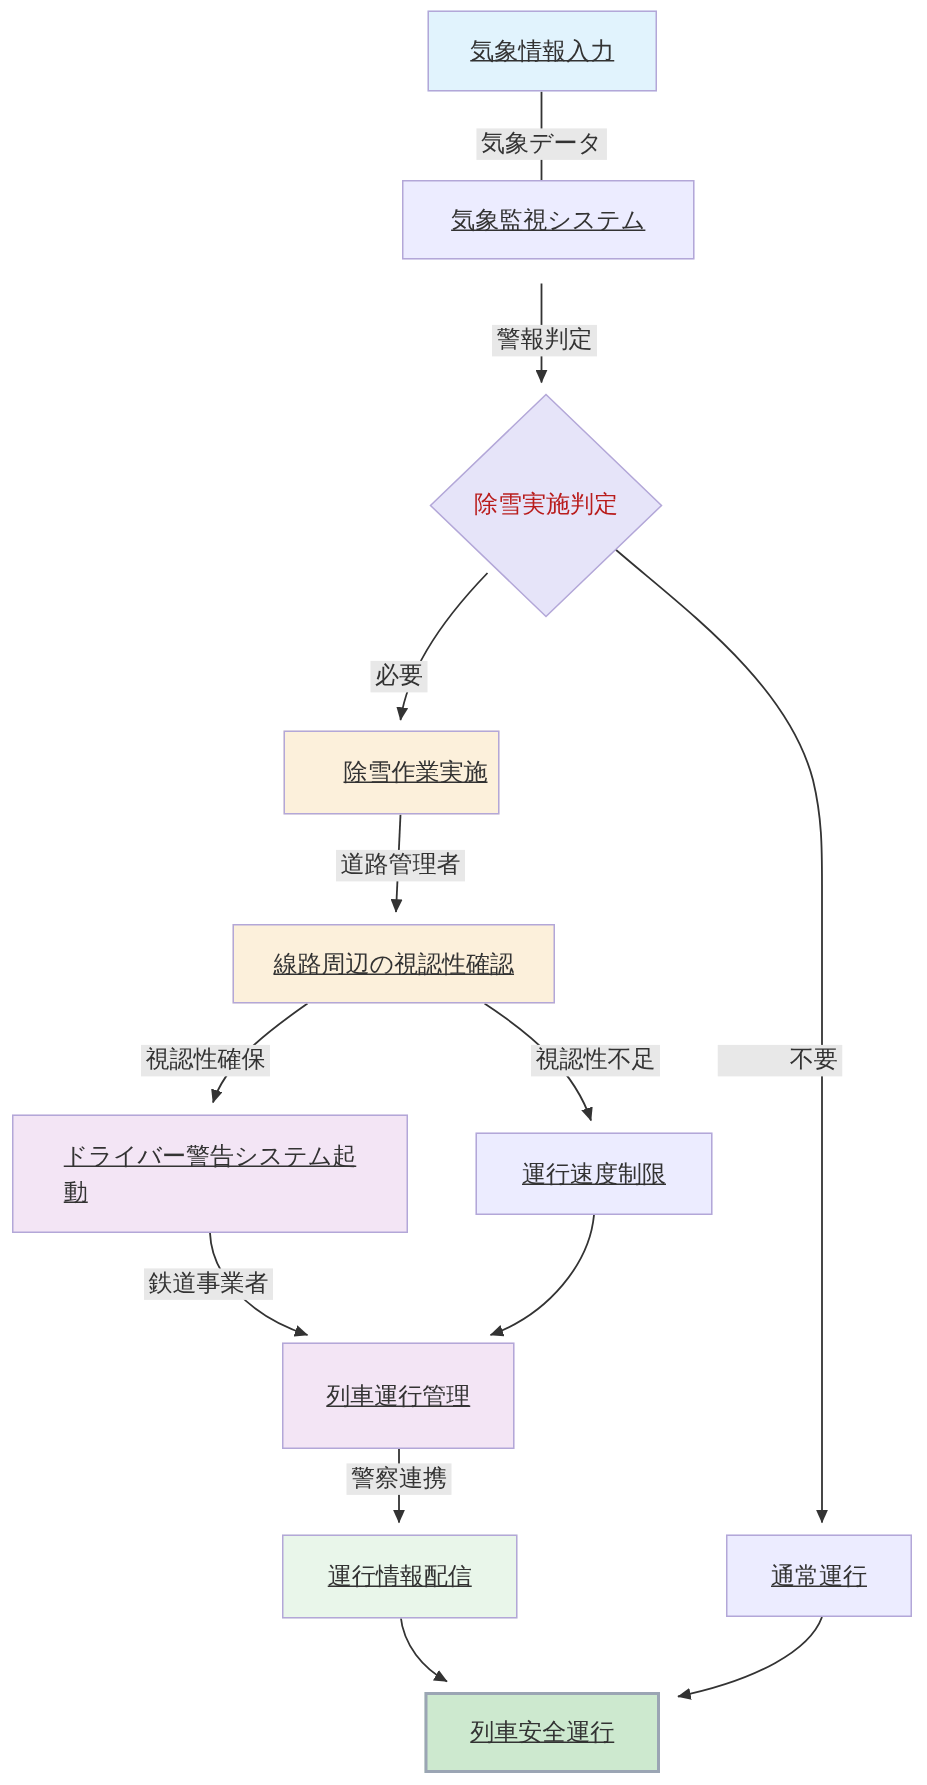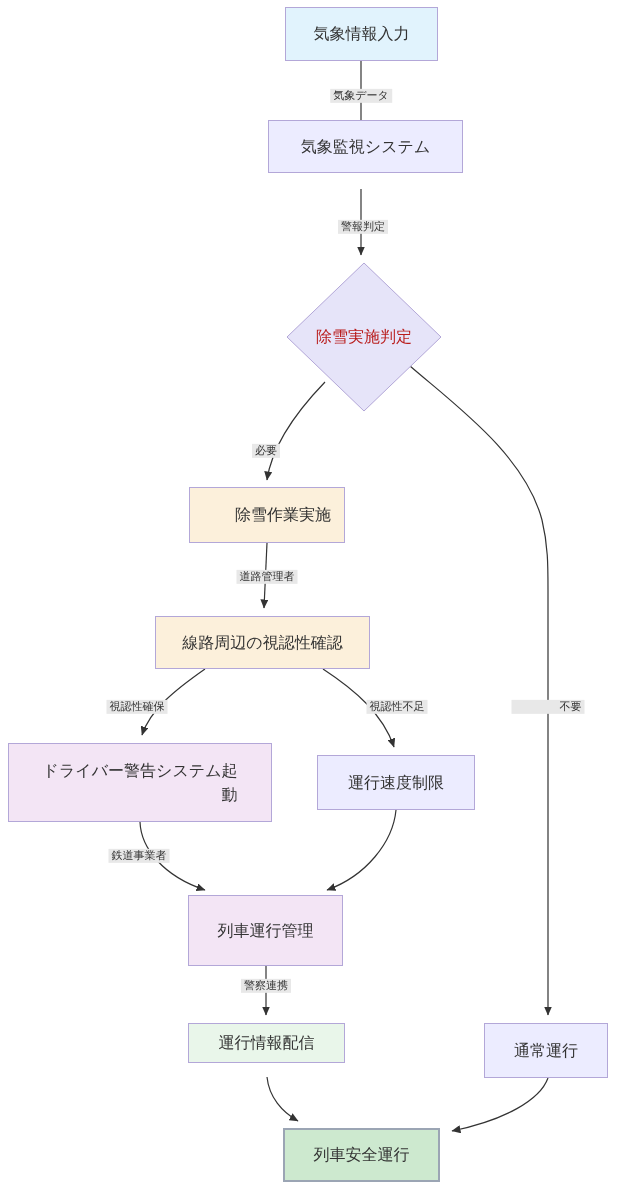--- a/index.html
+++ b/index.html
@@ -5,33 +5,34 @@
   html,body{margin:0;padding:0;background:#ffffff;}
   .canvas{
     position:relative;width:618px;height:1190px;background:#ffffff;
     font-family:"DejaVu Sans",sans-serif;overflow:hidden;
   }
   .edges{position:absolute;left:0;top:0;}
   .edge-path{fill:none;stroke:#333333;stroke-width:1.2px;}
   .node{
     position:absolute;box-sizing:border-box;
     display:flex;align-items:center;justify-content:center;
-    text-align:right;font-size:16px;color:#333333;
+    text-align:left;font-size:16px;color:#333333;
     border:1px solid #b3a7d8;
+    text-decoration:underline;
   }
   .node span{white-space:pre-line;line-height:1.45;}
   .fill-blue{background:#e1f3fd;}
   .fill-lavender{background:#ececff;}
   .fill-cream{background:#fcf0db;}
   .fill-pink{background:#f3e5f5;}
   .fill-mint{background:#e9f6ea;}
   .fill-green{background:#cde9cf;border:2px solid #9ba5b4;}
   .edge-label{
     position:absolute;transform:translate(-50%,-50%);
-    background:#e8e8e8;color:#333333;font-size:11px;
+    background:#e8e8e8;color:#333333;font-size:16px;
     padding:0 3px;white-space:nowrap;line-height:1.3;text-align:center;
   }
   .diamond-label{
     position:absolute;left:364px;top:337px;transform:translate(-50%,-50%);
     font-size:16px;color:#b91c1c;white-space:nowrap;
   }
 </style>
 </head>
 <body>
 
@@ -61,56 +62,56 @@
   <div class="node fill-blue" style="left:285px;top:7px;width:153px;height:54px;">
     <span>気象情報入力</span>
   </div>
 
   <div class="node fill-lavender" style="left:268px;top:120px;width:195px;height:53px;">
     <span>気象監視システム</span>
   </div>
 
   <div class="diamond-label">除雪実施判定</div>
 
-  <div class="node fill-cream" style="left:189px;top:487px;width:156px;height:56px;padding-left:32px;">
+  <div class="node fill-cream" style="left:189px;top:487px;width:144px;height:56px;padding-left:32px;">
     <span>除雪作業実施</span>
   </div>
 
   <div class="node fill-cream" style="left:155px;top:616px;width:215px;height:53px;">
     <span>線路周辺の視認性確認</span>
   </div>
 
   <div class="node fill-lavender" style="left:317px;top:755px;width:158px;height:55px;">
     <span>運行速度制限</span>
   </div>
 
   <div class="node fill-pink" style="left:8px;top:743px;width:264px;height:79px;">
     <span>ドライバー警告システム起
 動</span>
   </div>
 
   <div class="node fill-pink" style="left:188px;top:895px;width:155px;height:71px;">
     <span>列車運行管理</span>
   </div>
 
-  <div class="node fill-mint" style="left:188px;top:1023px;width:157px;height:40px;">
+  <div class="node fill-mint" style="left:188px;top:1023px;width:157px;height:56px;">
     <span>運行情報配信</span>
   </div>
 
   <div class="node fill-lavender" style="left:484px;top:1023px;width:124px;height:55px;">
     <span>通常運行</span>
   </div>
 
   <div class="node fill-green" style="left:283px;top:1128px;width:157px;height:54px;">
     <span>列車安全運行</span>
   </div>
 
   <div class="edge-label" style="left:361px;top:96px;">気象データ</div>
   <div class="edge-label" style="left:363px;top:227px;">警報判定</div>
   <div class="edge-label" style="left:266px;top:451px;">必要</div>
   <div class="edge-label" style="left:267px;top:577px;">道路管理者</div>
   <div class="edge-label" style="left:137px;top:707px;">視認性確保</div>
   <div class="edge-label" style="left:397px;top:707px;">視認性不足</div>
-  <div class="edge-label" style="left:548px;top:707px;padding-left:48px;">不要</div>
+  <div class="edge-label" style="left:520px;top:707px;padding-left:48px;">不要</div>
   <div class="edge-label" style="left:139px;top:856px;">鉄道事業者</div>
   <div class="edge-label" style="left:266px;top:986px;">警察連携</div>
 
 </div>
 
 </body></html>

